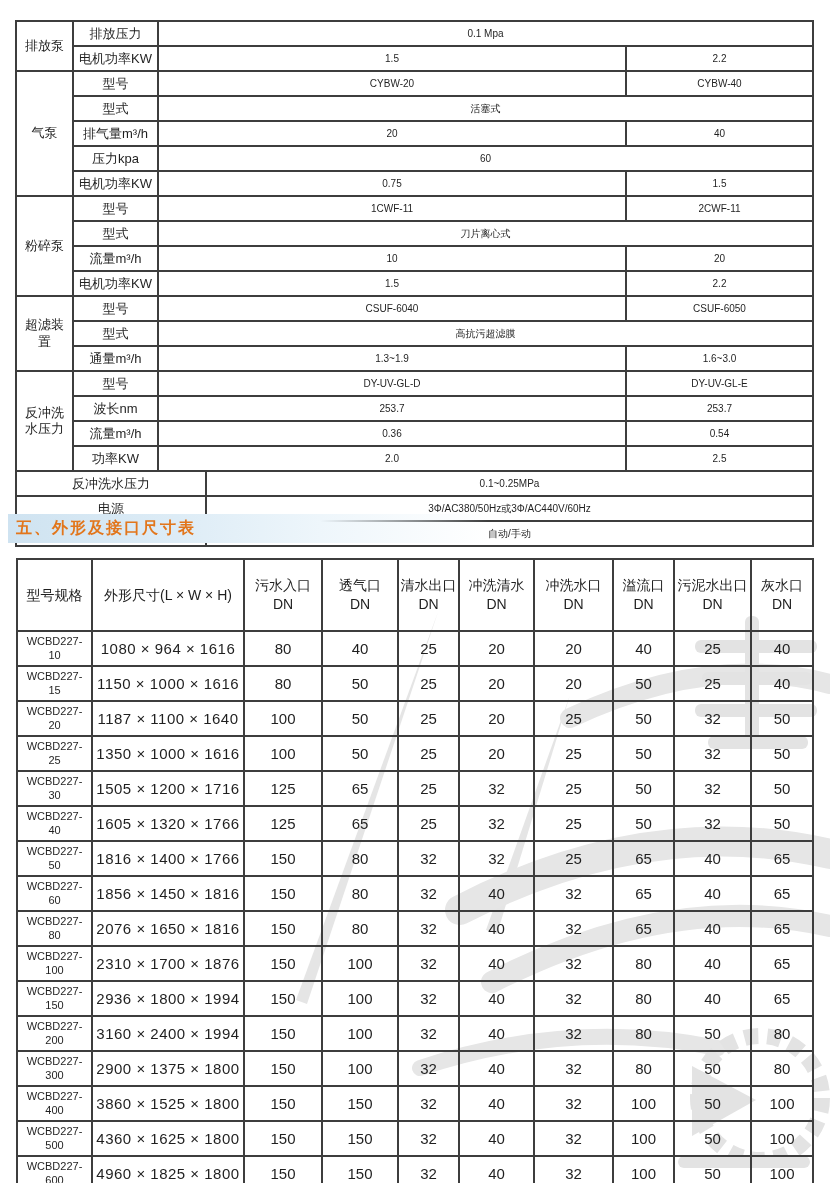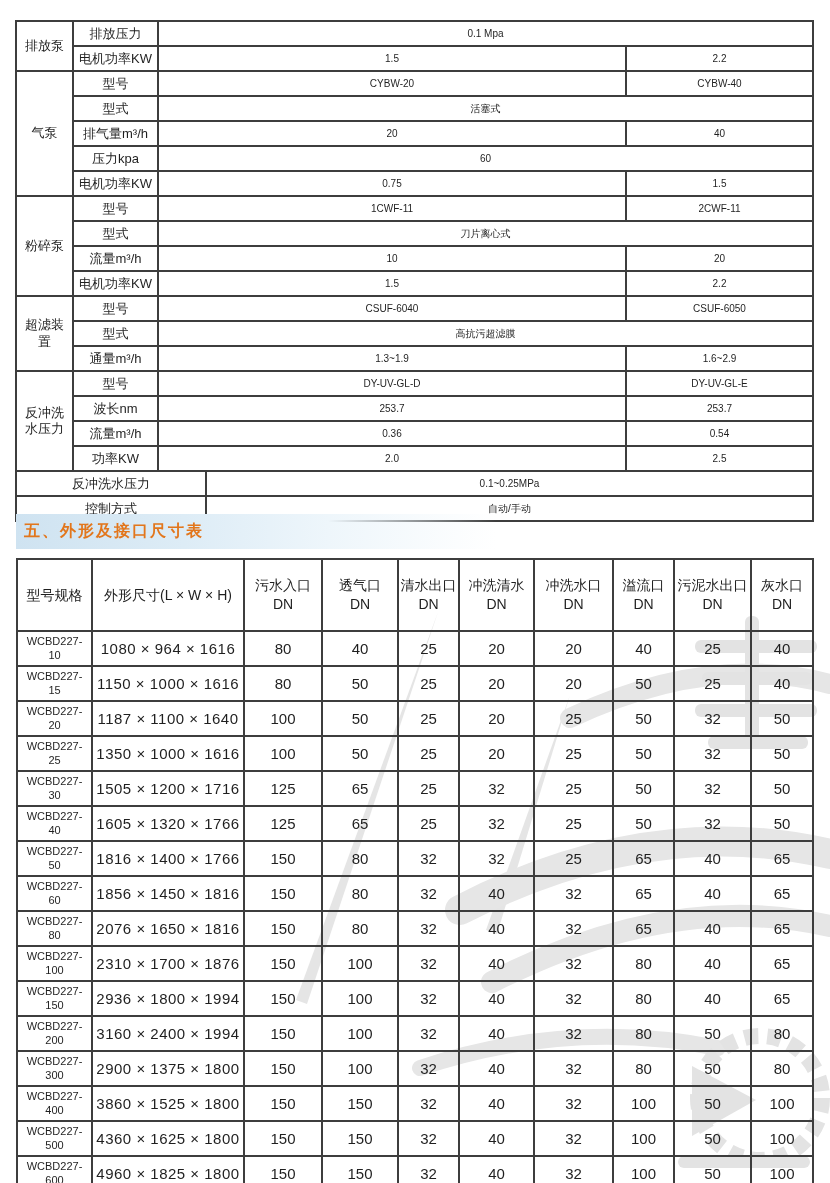--- a/index.html
+++ b/index.html
@@ -16,21 +16,21 @@
   td,th{border:2px solid #3d3d3d;text-align:center;vertical-align:middle;padding:0;color:#1f1f1f;overflow:hidden;}
   
   .spec-wrap{position:absolute;left:15px;top:20px;z-index:2;}
   .spec td{height:23px;font-size:10px;}
   .spec .label-cell{font-size:13px;border-radius:6px;}
   .spec .group-cell{font-size:13px;line-height:1.25;word-break:break-all;padding:0 5px;}
   .spec.footer{margin-top:-2px;}
   .spec.footer .label-cell{font-size:13px;}
   
   .section-title-band{
-    position:absolute;left:16px;top:514px;height:35px;width:480px;z-index:2;
+    position:absolute;left:8px;top:514px;height:29px;width:480px;z-index:2;
     background:linear-gradient(to right,#cfe3f1 0%,#ddecf6 35%,#eef6fb 65%,rgba(255,255,255,0) 100%);
     display:flex;align-items:center;
   }
   .section-title{
     color:#e2761c;font-size:16px;font-weight:bold;letter-spacing:2px;padding-left:8px;
   }
   
   .dim{position:absolute;left:16px;top:558px;z-index:2;}
   .dim thead th{height:70px;font-size:14px;font-weight:normal;line-height:1.35;}
   .dim td{height:33px;font-size:15px;}
@@ -136,21 +136,21 @@
             <td class="value-cell">CSUF-6040</td>
             <td class="value-cell">CSUF-6050</td>
           </tr>
           <tr class="spec-row">
             <td class="label-cell">型式</td>
             <td class="value-cell" colspan="2">高抗污超滤膜</td>
           </tr>
           <tr class="spec-row">
             <td class="label-cell">通量m³/h</td>
             <td class="value-cell">1.3~1.9</td>
-            <td class="value-cell">1.6~2.9</td>
+            <td class="value-cell">1.6~3.0</td>
           </tr>
           <tr class="spec-row">
             <td class="group-cell" rowspan="4">反冲洗水压力</td>
             <td class="label-cell">型号</td>
             <td class="value-cell">DY-UV-GL-D</td>
             <td class="value-cell">DY-UV-GL-E</td>
           </tr>
           <tr class="spec-row">
             <td class="label-cell">波长nm</td>
             <td class="value-cell">253.7</td>
@@ -170,20 +170,24 @@
     </table>
     <table class="spec footer" id="spec-footer-table">
       <colgroup>
           <col style="width:190px">
           <col style="width:607px">
         </colgroup>
       <tbody>
           <tr class="spec-row">
             <td class="label-cell">反冲洗水压力</td>
             <td class="value-cell">0.1~0.25MPa</td>
+          </tr>
+          <tr class="spec-row">
+            <td class="label-cell">电源</td>
+            <td class="value-cell">3Φ/AC380/50Hz或3Φ/AC440V/60Hz</td>
           </tr>
           <tr class="spec-row">
             <td class="label-cell">控制方式</td>
             <td class="value-cell">自动/手动</td>
           </tr>
         </tbody>
     </table>
   </div>
 
   <div class="section-title-band">

